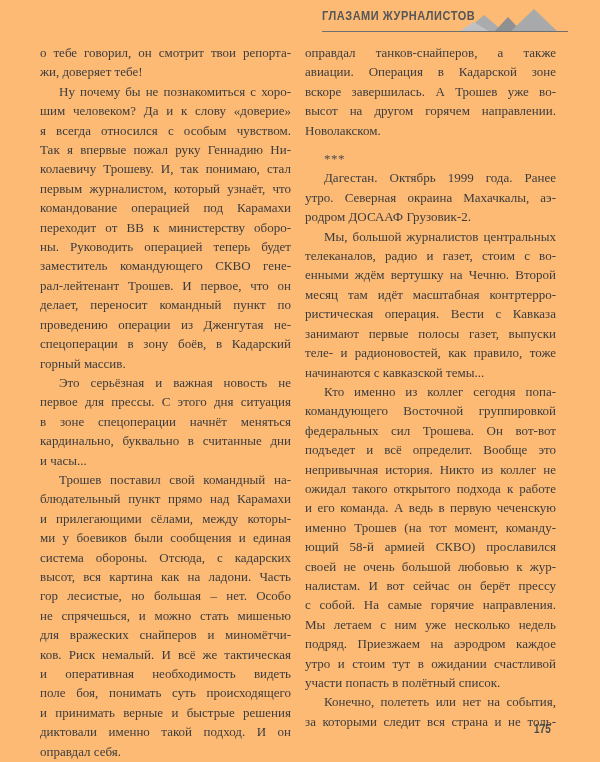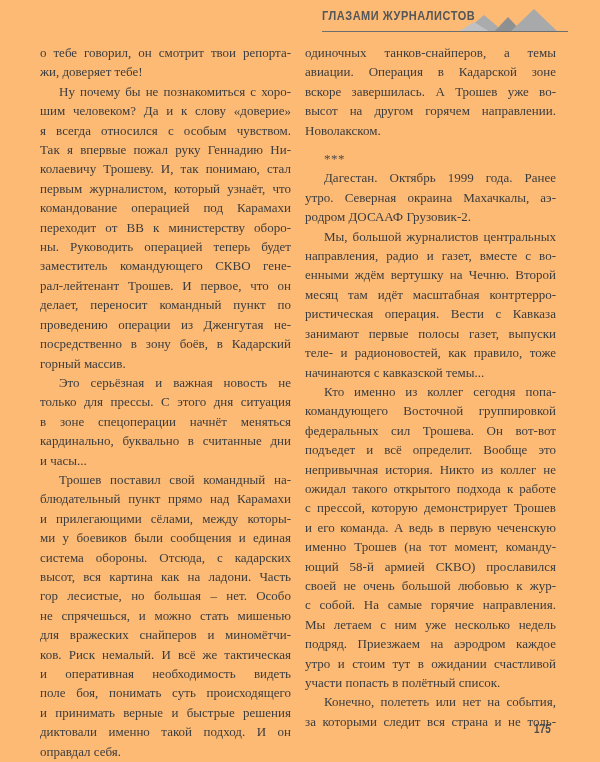--- a/index.html
+++ b/index.html
@@ -141,24 +141,24 @@
         <span class="line">Так я впервые пожал руку Геннадию Ни-</span>
         <span class="line">колаевичу Трошеву. И, так понимаю, стал</span>
         <span class="line">первым журналистом, который узнаёт, что</span>
         <span class="line">командование операцией под Карамахи</span>
         <span class="line">переходит от ВВ к министерству оборо-</span>
         <span class="line">ны. Руководить операцией теперь будет</span>
         <span class="line">заместитель командующего СКВО гене-</span>
         <span class="line">рал-лейтенант Трошев. И первое, что он</span>
         <span class="line">делает, переносит командный пункт по</span>
         <span class="line">проведению операции из Дженгутая не-</span>
-        <span class="line">посредственно в зону боёв, в Кадарский</span>
+        <span class="line">спецоперации в зону боёв, в Кадарский</span>
         <span class="line last">горный массив.</span>
         <span class="line ind">Это серьёзная и важная новость не</span>
-        <span class="line">только для прессы. С этого дня ситуация</span>
+        <span class="line">первое для прессы. С этого дня ситуация</span>
         <span class="line">в зоне спецоперации начнёт меняться</span>
         <span class="line">кардинально, буквально в считанные дни</span>
         <span class="line last">и часы...</span>
         <span class="line ind">Трошев поставил свой командный на-</span>
         <span class="line">блюдательный пункт прямо над Карамахи</span>
         <span class="line">и прилегающими сёлами, между которы-</span>
         <span class="line">ми у боевиков были сообщения и единая</span>
         <span class="line">система обороны. Отсюда, с кадарских</span>
         <span class="line">высот, вся картина как на ладони. Часть</span>
         <span class="line">гор лесистые, но большая – нет. Особо</span>
@@ -168,49 +168,49 @@
         <span class="line">и оперативная необходимость видеть</span>
         <span class="line">поле боя, понимать суть происходящего</span>
         <span class="line">и принимать верные и быстрые решения</span>
         <span class="line">диктовали именно такой подход. И он</span>
         <span class="line last">оправдал себя.</span>
       </div>
   </div>
 
   <div class="column right">
     <div id="right-body">
-        <span class="line">одиночных танков-снайперов, а темы</span>
+        <span class="line">оправдал танков-снайперов, а также</span>
         <span class="line">авиации. Операция в Кадарской зоне</span>
         <span class="line">вскоре завершилась. А Трошев уже во-</span>
         <span class="line">высот на другом горячем направлении.</span>
         <span class="line last">Новолакском.</span>
         <span class="blank half"></span>
         <span class="stars">***</span>
         <span class="line ind">Дагестан. Октябрь 1999 года. Ранее</span>
         <span class="line">утро. Северная окраина Махачкалы, аэ-</span>
         <span class="line last">родром ДОСААФ Грузовик-2.</span>
         <span class="line ind">Мы, большой журналистов центральных</span>
-        <span class="line">направления, радио и газет, вместе с во-</span>
+        <span class="line">телеканалов, радио и газет, стоим с во-</span>
         <span class="line">енными ждём вертушку на Чечню. Второй</span>
         <span class="line">месяц там идёт масштабная контртерро-</span>
         <span class="line">ристическая операция. Вести с Кавказа</span>
         <span class="line">занимают первые полосы газет, выпуски</span>
         <span class="line">теле- и радионовостей, как правило, тоже</span>
         <span class="line last">начинаются с кавказской темы...</span>
         <span class="line ind">Кто именно из коллег сегодня попа-</span>
         <span class="line">командующего Восточной группировкой</span>
         <span class="line">федеральных сил Трошева. Он вот-вот</span>
         <span class="line">подъедет и всё определит. Вообще это</span>
         <span class="line">непривычная история. Никто из коллег не</span>
         <span class="line">ожидал такого открытого подхода к работе</span>
-        <span class="line">с прессой, которую демонстрирует Трошев</span>
         <span class="line">и его команда. А ведь в первую чеченскую</span>
         <span class="line">именно Трошев (на тот момент, команду-</span>
         <span class="line">ющий 58-й армией СКВО) прославился</span>
         <span class="line">своей не очень большой любовью к жур-</span>
+        <span class="line">налистам. И вот сейчас он берёт прессу</span>
         <span class="line">с собой. На самые горячие направления.</span>
         <span class="line">Мы летаем с ним уже несколько недель</span>
         <span class="line">подряд. Приезжаем на аэродром каждое</span>
         <span class="line">утро и стоим тут в ожидании счастливой</span>
         <span class="line last">участи попасть в полётный список.</span>
         <span class="line ind">Конечно, полететь или нет на события,</span>
         <span class="line">за которыми следит вся страна и не толь-</span>
       </div>
   </div>
 

